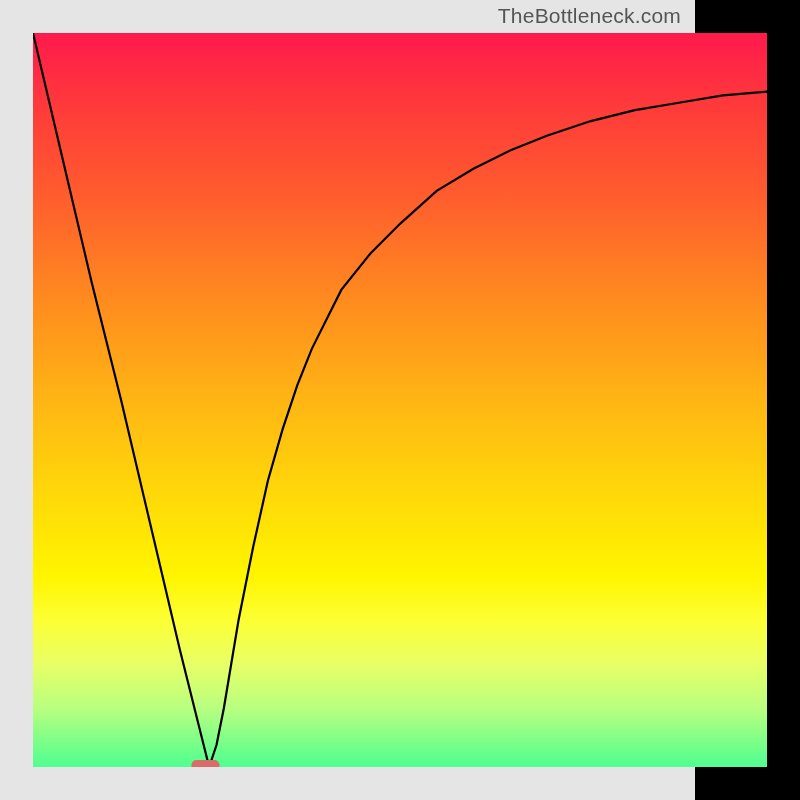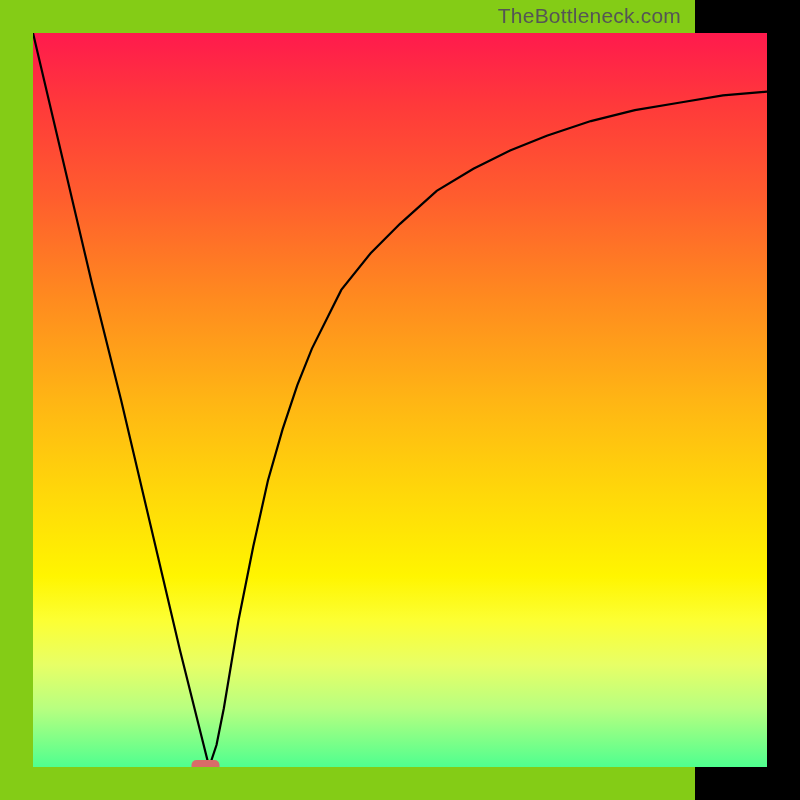--- a/index.html
+++ b/index.html
@@ -8,21 +8,21 @@
     width: 800px;
     height: 800px;
     overflow: hidden;
     background: #000;
     font-family: Arial, Helvetica, sans-serif;
   }
   .frame {
     position: relative;
     width: 695px;
     height: 800px;
-    background: #84cc16;
+    background: #e5e5e5;
   }
   .watermark {
     position: absolute;
     top: 4px;
     right: 14px;
     color: #555;
     font-size: 21px;
     font-weight: 500;
     letter-spacing: 0.2px;
     z-index: 10;

